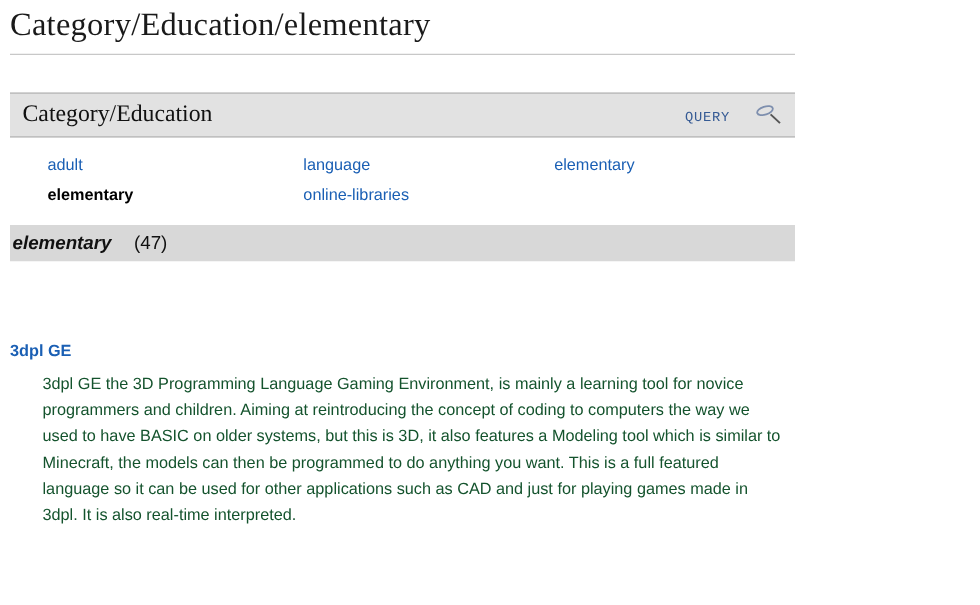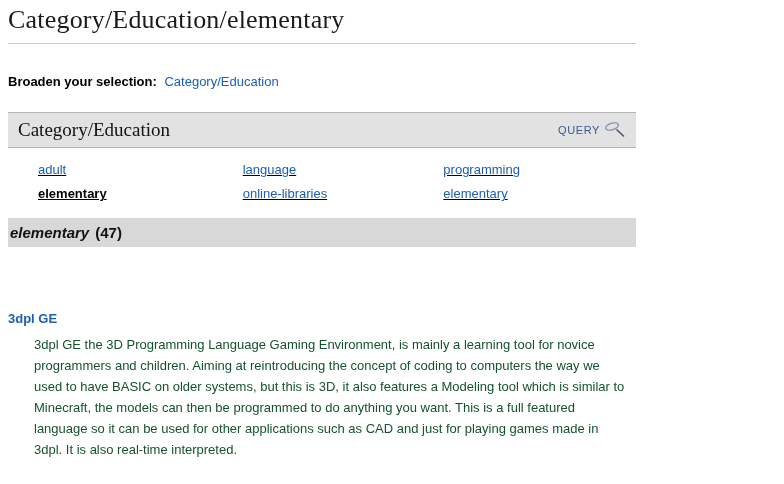--- a/index.html
+++ b/index.html
@@ -63,22 +63,23 @@
     padding: 0 10px 0 10px;
     box-sizing: border-box;
   }
   .cat-header-title {
     font-family: "Liberation Serif", serif;
     font-size: 19px;
     color: #111111;
   }
   .query-block {
     display: flex;
-    align-items: center;
-    gap: 4px;
+    align-items: flex-end;
+    gap: 20px;
+    font-family: Liberation Mono, monospace;
   }
   .query-label {
     font-size: 11px;
     letter-spacing: 0.6px;
     color: #355a94;
     font-variant: small-caps;
     text-transform: uppercase;
   }
   .magnifier {
     display: inline-block;
@@ -87,21 +88,20 @@
   }
 
   .cat-links {
     display: flex;
     padding: 10px 0 6px 0;
   }
   .cat-col {
     flex: 1 1 0;
     padding-left: 30px;
     box-sizing: border-box;
-    text-decoration: underline;
   }
   .cat-col:nth-child(1) { padding-left: 30px; }
   .cat-col:nth-child(2) { padding-left: 12px; }
   .cat-col:nth-child(3) { padding-left: 8px; }
   .cat-item {
     color: #1a5fb4;
     font-size: 13px;
     text-decoration: none;
     display: block;
     line-height: 24px;
@@ -122,22 +122,22 @@
   }
   .result-term {
     font-style: italic;
     font-weight: bold;
     font-size: 15px;
     color: #111111;
   }
   .result-count {
     font-size: 15px;
     color: #111111;
-    margin-left: 6px;
-    font-weight: bold;
+    margin-left: 18px;
+    font-weight: normal;
   }
 
   .results {
     padding-top: 64px;
   }
   .result-title {
     color: #1a5fb4;
     font-weight: bold;
     font-size: 13px;
     text-decoration: none;
@@ -153,24 +153,20 @@
   }
 </style>
 </head>
 <body>
 
 <div class="page">
 
   <h1 class="page-title">Category/Education/elementary</h1>
   <hr class="title-rule">
 
-  <div class="broaden-row">
-    <span class="broaden-label">Broaden your selection:</span>
-    <a class="broaden-link" href="#">Category/Education</a>
-  </div>
 
   <div class="cat-panel">
     <div class="cat-header">
       <span class="cat-header-title">Category/Education</span>
       <span class="query-block">
         <span class="query-label">QUERY</span>
         <span class="magnifier">
           <svg width="22" height="18" viewBox="0 0 22 18" xmlns="http://www.w3.org/2000/svg">
             <ellipse cx="8" cy="5.5" rx="6.5" ry="3.2" fill="none" stroke="#7e8fae" stroke-width="1.4" transform="rotate(-18 8 5.5)"></ellipse>
             <line x1="12.5" y1="8.5" x2="20" y2="15.5" stroke="#555555" stroke-width="1.6"></line>
@@ -182,21 +178,20 @@
     <div class="cat-links">
       <div class="cat-col">
         <a class="cat-item" href="#">adult</a>
         <span class="cat-item current">elementary</span>
       </div>
       <div class="cat-col">
         <a class="cat-item" href="#">language</a>
         <a class="cat-item" href="#">online-libraries</a>
       </div>
       <div class="cat-col">
-        <a class="cat-item" href="#">programming</a>
         <a class="cat-item" href="#">elementary</a>
       </div>
     </div>
   </div>
 
   <div class="result-bar">
     <span class="result-term">elementary</span>
     <span class="result-count">(47)</span>
   </div>
 

